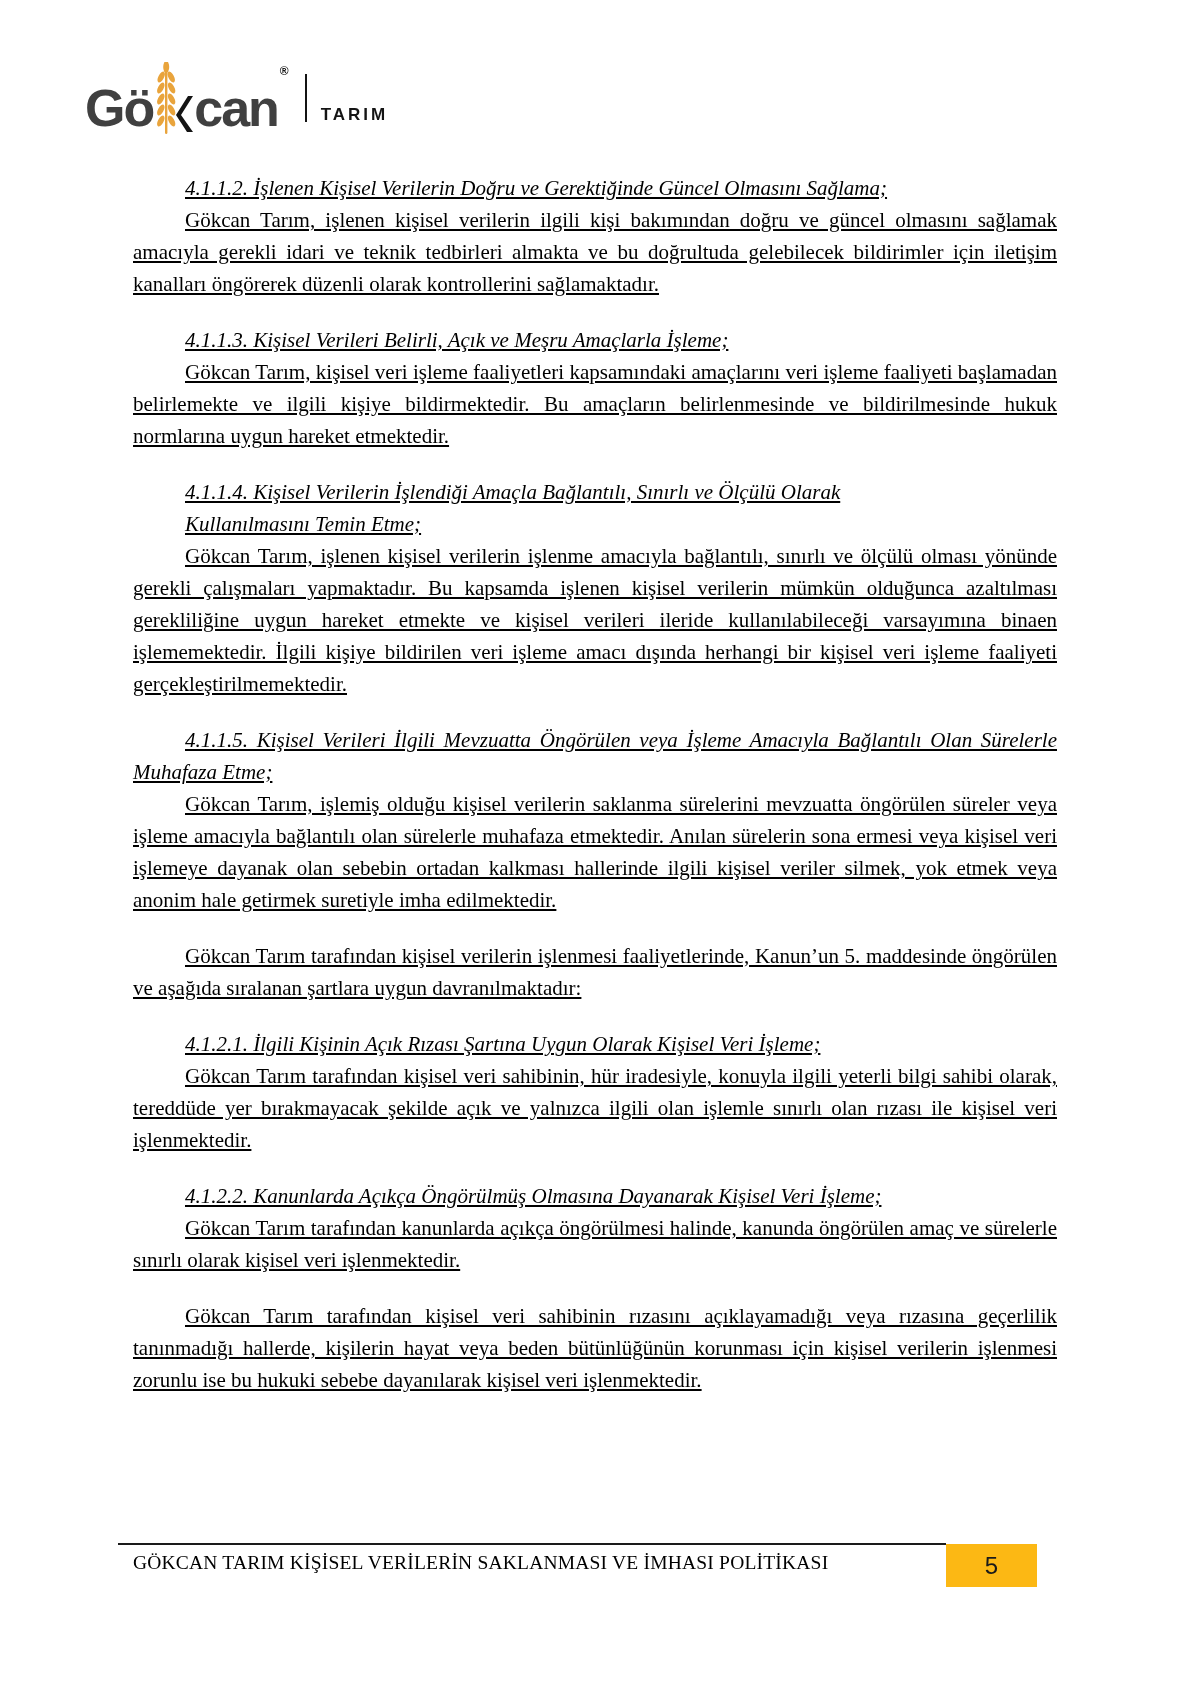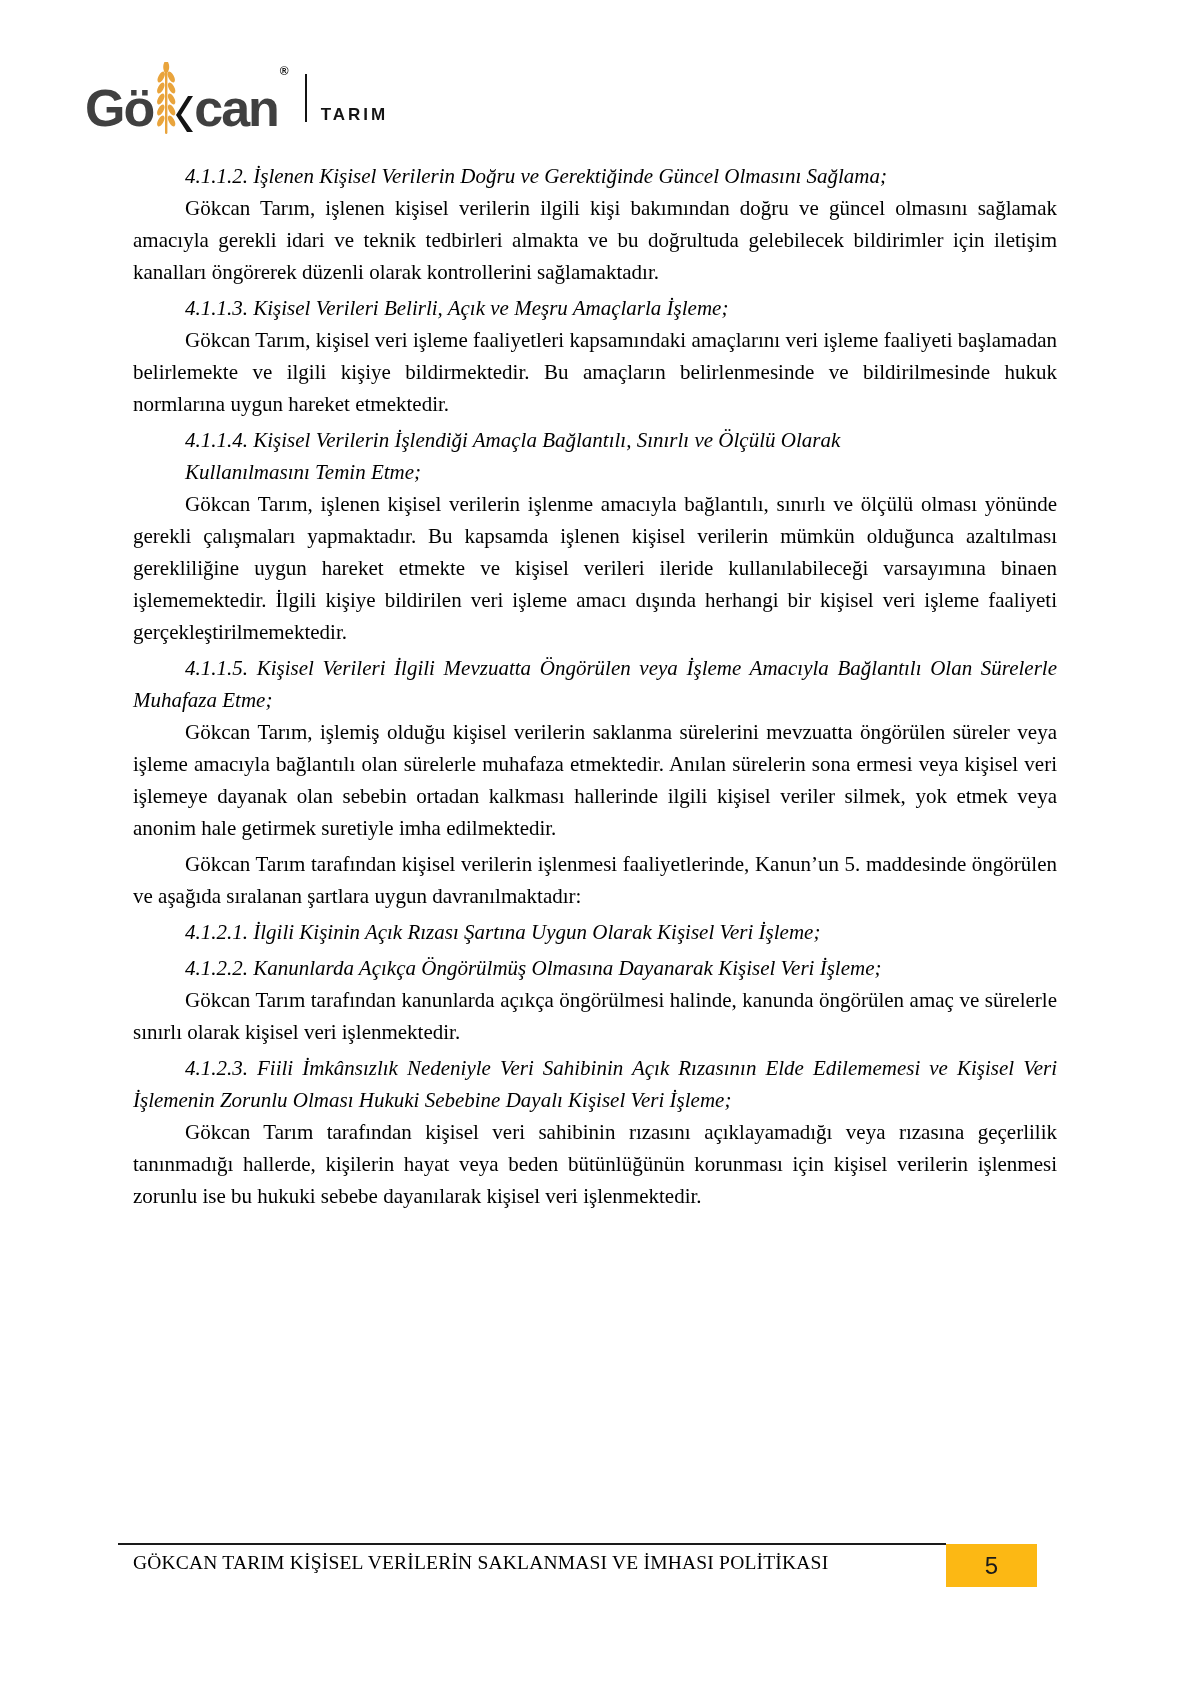--- a/index.html
+++ b/index.html
@@ -33,25 +33,25 @@
     align-self:flex-start;margin:2px 0 0 2px;
   }
   .logo-divider{width:2px;height:48px;background:#141414;margin:0 14px 0 16px;}
   .logo-division{
     font-family:"Liberation Sans", sans-serif;
     font-weight:bold;font-size:17px;letter-spacing:3px;color:#141414;margin-top:33px;
   }
 
   
   .content{
-    position:absolute;left:133px;top:160px;width:924px;
-    font-size:21px;line-height:32px;
+    position:absolute;left:133px;top:172px;width:924px;
+    font-size:21px;line-height:32px;text-decoration:underline;
   }
   .sec{margin:0;}
-  .sec + .sec{margin-top:4px;}
+  .sec + .sec{margin-top:24px;}
   .hd{
     margin:0;font-weight:normal;font-style:italic;
     font-size:21px;line-height:32px;
   }
   .hd.indent{text-indent:52px;}
   .hd.hang{padding-left:52px;white-space:pre-line;}
   .hd.wrap{text-align:justify;text-indent:52px;}
   .hd.bold{font-weight:bold;}
   .body{
     margin:0;text-align:justify;text-indent:52px;
@@ -135,29 +135,29 @@
       <h3 class="hd wrap">4.1.1.5. Kişisel Verileri İlgili Mevzuatta Öngörülen veya İşleme Amacıyla Bağlantılı Olan Sürelerle Muhafaza Etme;</h3>
       <p class="body">Gökcan Tarım, işlemiş olduğu kişisel verilerin saklanma sürelerini mevzuatta öngörülen süreler veya işleme amacıyla bağlantılı olan sürelerle muhafaza etmektedir. Anılan sürelerin sona ermesi veya kişisel veri işlemeye dayanak olan sebebin ortadan kalkması hallerinde ilgili kişisel veriler silmek, yok etmek veya anonim hale getirmek suretiyle imha edilmektedir.</p>
     </section>
 
     <section class="sec">
       <p class="body">Gökcan Tarım tarafından kişisel verilerin işlenmesi faaliyetlerinde, Kanun’un 5. maddesinde öngörülen ve aşağıda sıralanan şartlara uygun davranılmaktadır:</p>
     </section>
 
     <section class="sec">
       <h3 class="hd indent">4.1.2.1. İlgili Kişinin Açık Rızası Şartına Uygun Olarak Kişisel Veri İşleme;</h3>
+      <p class="body">Gökcan Tarım tarafından kişisel veri sahibinin, hür iradesiyle, konuyla ilgili yeterli bilgi sahibi olarak, tereddüde yer bırakmayacak şekilde açık ve yalnızca ilgili olan işlemle sınırlı olan rızası ile kişisel veri işlenmektedir.</p>
     </section>
 
     <section class="sec">
       <h3 class="hd indent">4.1.2.2. Kanunlarda Açıkça Öngörülmüş Olmasına Dayanarak Kişisel Veri İşleme;</h3>
       <p class="body">Gökcan Tarım tarafından kanunlarda açıkça öngörülmesi halinde, kanunda öngörülen amaç ve sürelerle sınırlı olarak kişisel veri işlenmektedir.</p>
     </section>
 
     <section class="sec">
-      <h3 class="hd wrap">4.1.2.3. Fiili İmkânsızlık Nedeniyle Veri Sahibinin Açık Rızasının Elde Edilememesi ve Kişisel Veri İşlemenin Zorunlu Olması Hukuki Sebebine Dayalı Kişisel Veri İşleme;</h3>
       <p class="body">Gökcan Tarım tarafından kişisel veri sahibinin rızasını açıklayamadığı veya rızasına geçerlilik tanınmadığı hallerde, kişilerin hayat veya beden bütünlüğünün korunması için kişisel verilerin işlenmesi zorunlu ise bu hukuki sebebe dayanılarak kişisel veri işlenmektedir.</p>
     </section>
 
   </main>
 
   <div class="footer-rule"></div>
   <span class="footer-title">GÖKCAN TARIM KİŞİSEL VERİLERİN SAKLANMASI VE İMHASI POLİTİKASI</span>
   <div class="page-badge" style="background: rgb(252, 184, 20);">
     <span>5</span>
   </div>

